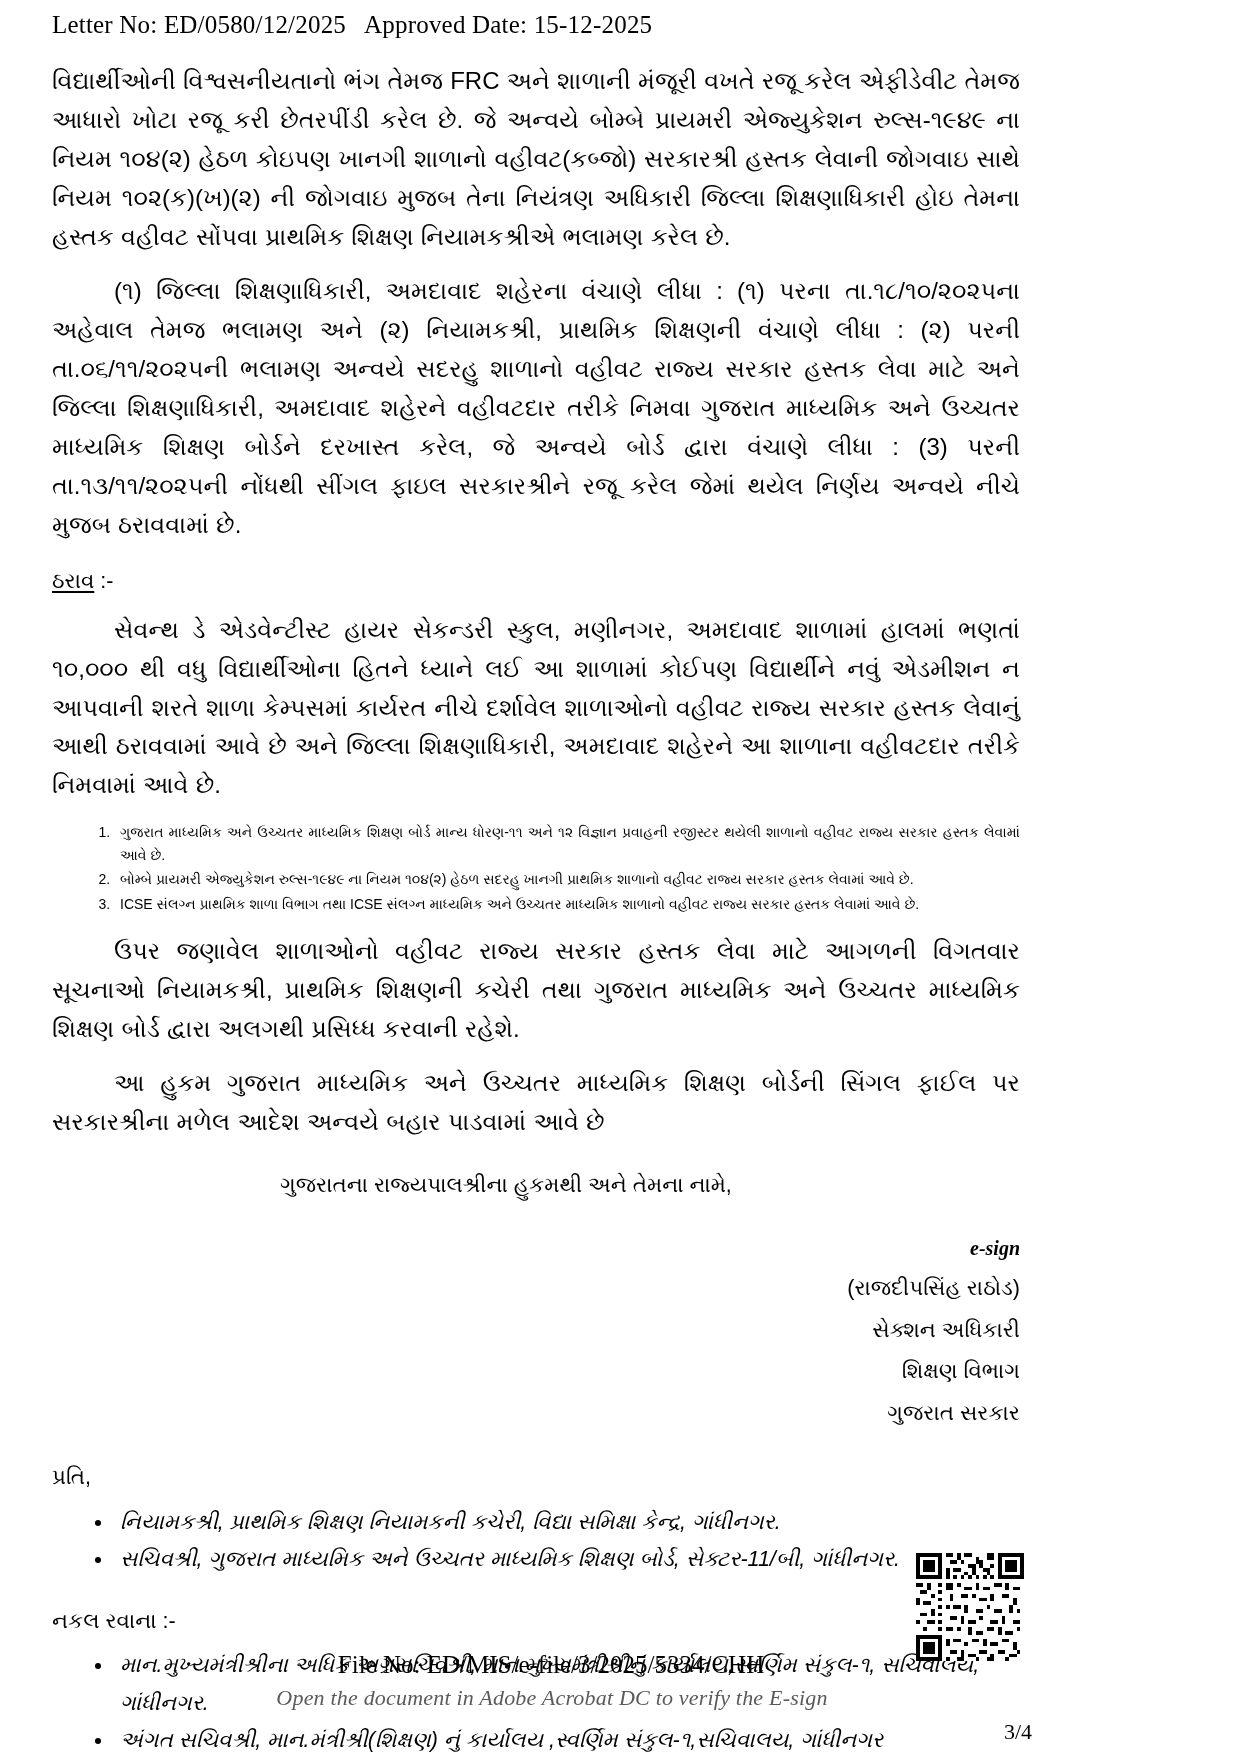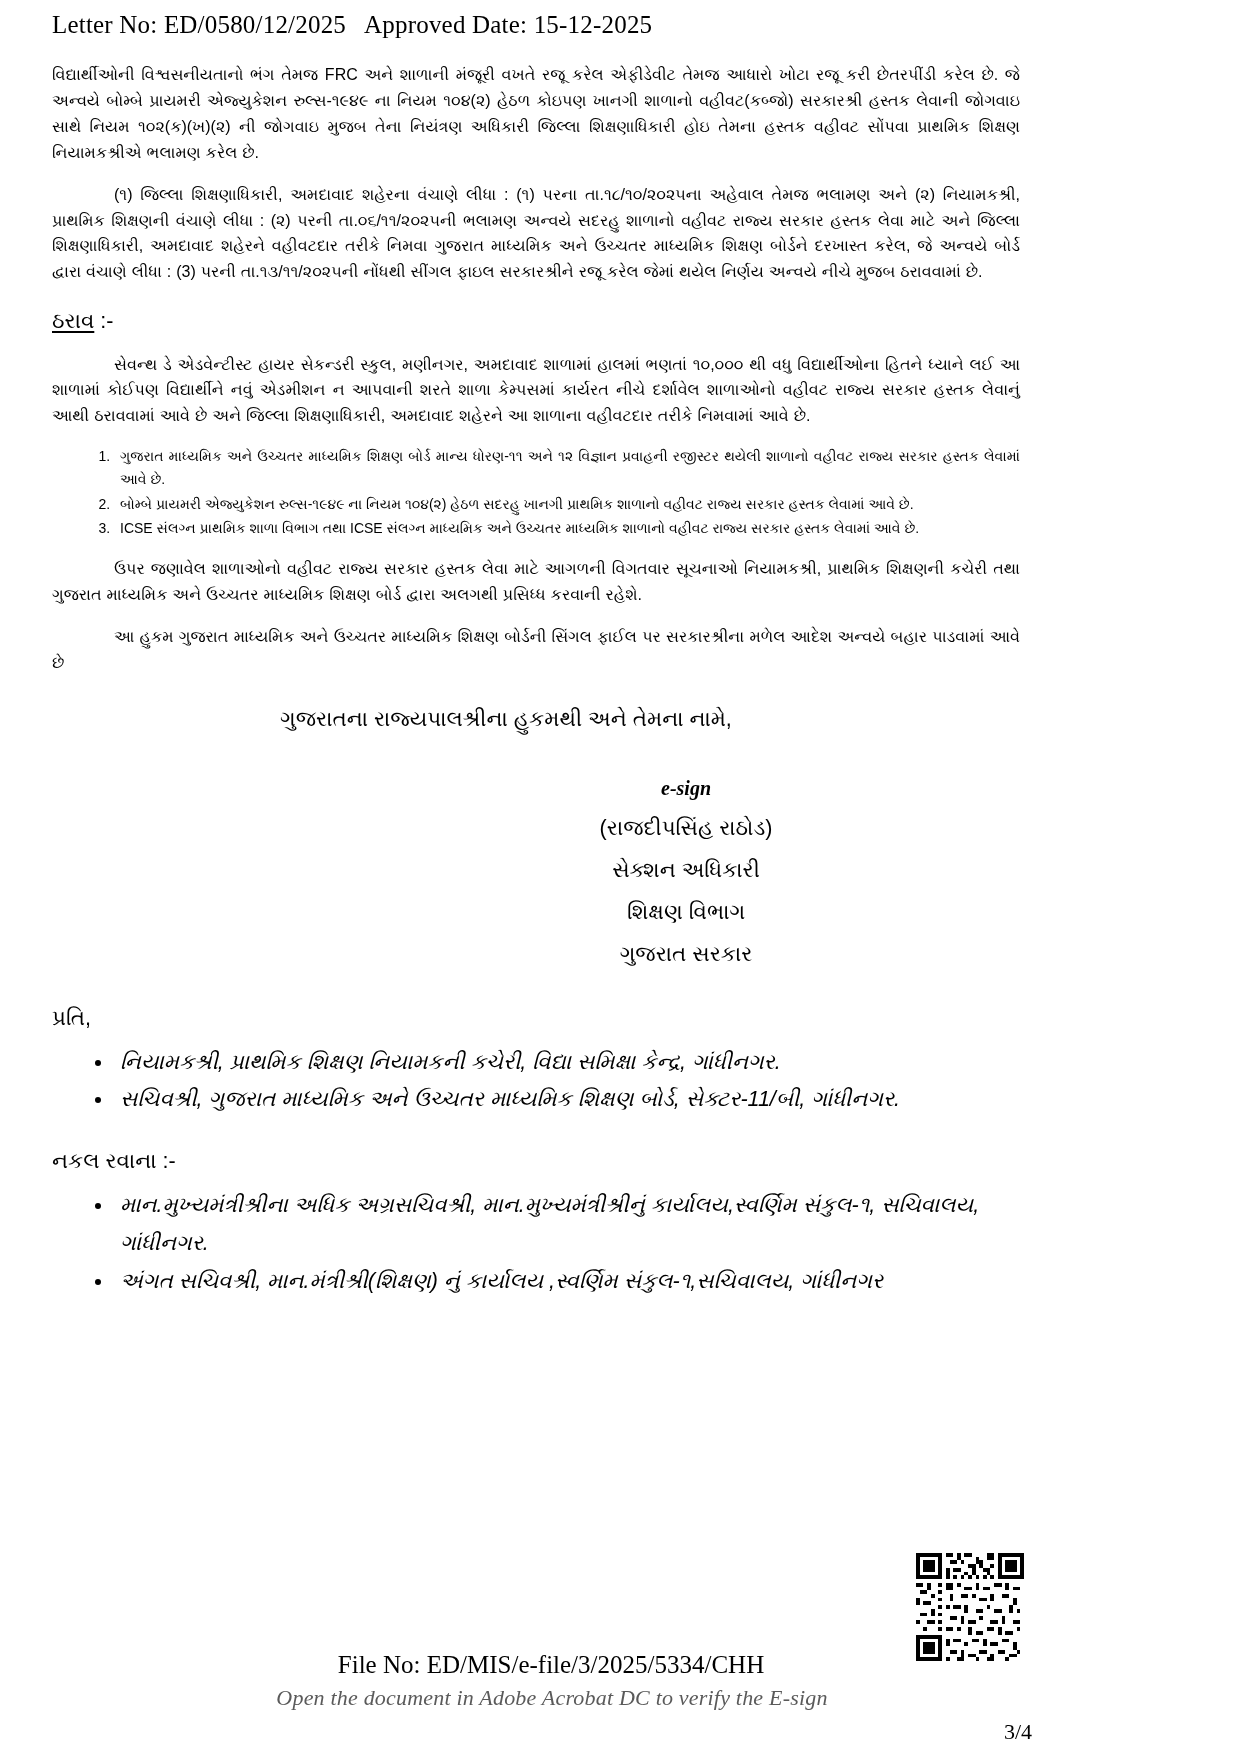--- a/index.html
+++ b/index.html
@@ -25,21 +25,21 @@
     font-size: 25px;
     letter-spacing: 0.2px;
     white-space: pre;
     margin: 0 0 22px 0;
     line-height: 1.2;
   }
 
   
   .guj {
     font-family: "Liberation Sans", "DejaVu Sans", sans-serif;
-    font-size: 16px;
+    font-size: 24px;
     line-height: 1.62;
     text-align: justify;
     text-justify: inter-word;
     margin: 0 0 16px 0;
     word-spacing: 0.5px;
   }
   .guj.indent {
     text-indent: 62px;
   }
   .guj.noindent { text-indent: 0; }
@@ -71,22 +71,22 @@
 
   
   .sign-intro {
     font-family: "Liberation Sans", "DejaVu Sans", sans-serif;
     font-size: 21.5px;
     margin: 26px 0 0 0;
     padding-left: 228px;
     line-height: 1.6;
   }
   .sign-block {
-    margin-top: 33px;
-    text-align: center;
+    margin-top: 26px;
+    text-align: right;
     padding-left: 300px;
     font-family: "Liberation Sans", "DejaVu Sans", sans-serif;
     font-size: 21.5px;
     line-height: 1.95;
   }
   .sign-block .esign {
     font-family: "Liberation Serif", "DejaVu Serif", serif;
     font-style: italic;
     font-weight: bold;
     font-size: 20px;

